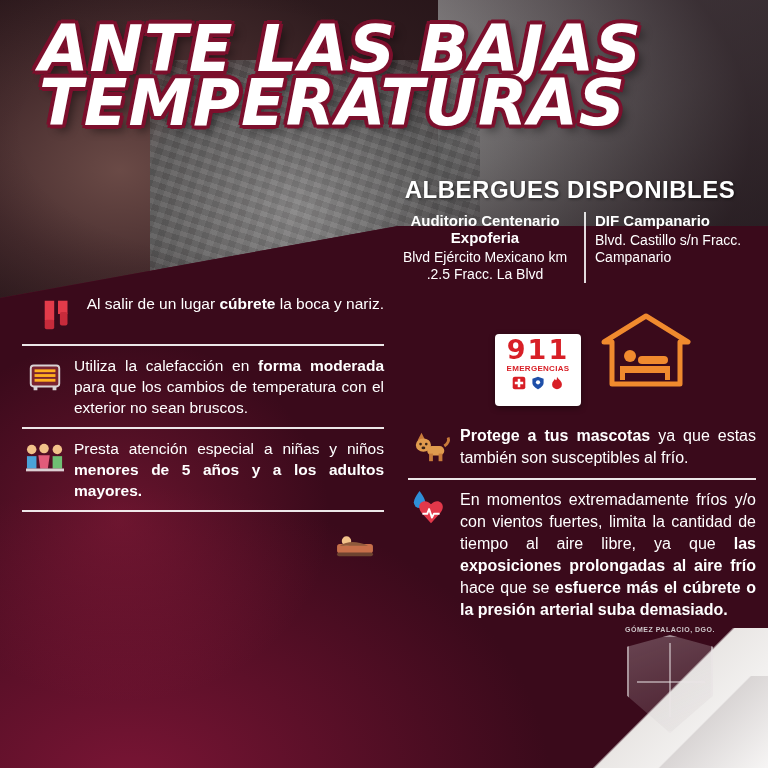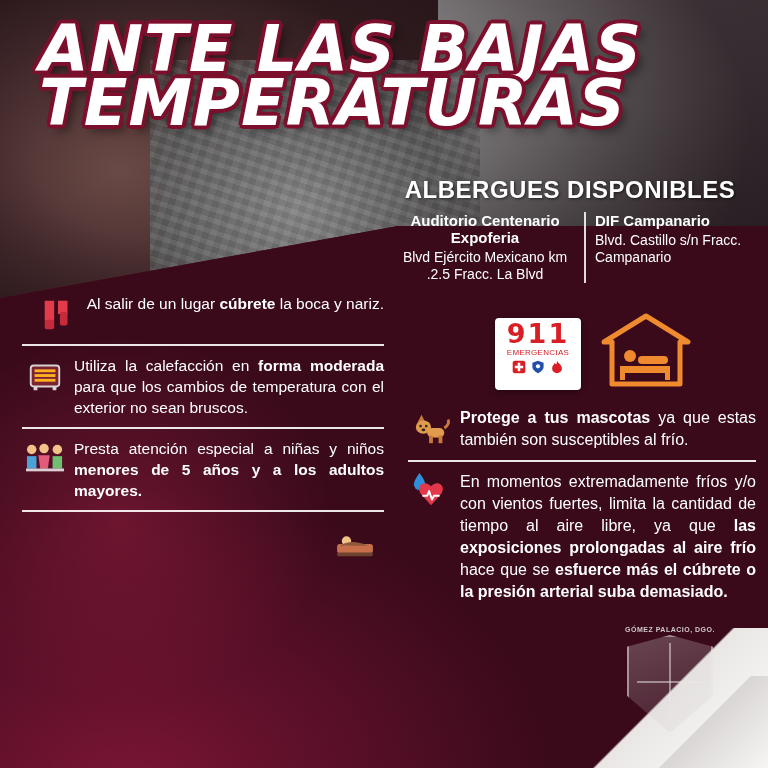--- a/index.html
+++ b/index.html
@@ -94,37 +94,37 @@
   }
   .shelter-cols { display: flex; }
   .shelter-col { padding: 0 9px; }
   .shelter-col.left { width: 200px; text-align: center; border-right: 2px solid rgba(255,255,255,.85); }
   .shelter-col.right { width: 168px; text-align: left; }
   .shelter-name { font-size: 15px; font-weight: bold; line-height: 17px; }
   .shelter-addr { font-size: 14px; line-height: 17px; margin-top: 3px; }
 
   
   .badge911 {
-    position: absolute; left: 495px; top: 318px; width: 86px; height: 72px;
+    position: absolute; left: 495px; top: 334px; width: 86px; height: 72px;
     background: #fff; border-radius: 4px; box-shadow: 0 2px 6px rgba(0,0,0,.4);
     display: flex; flex-direction: column; align-items: center; justify-content: flex-start;
     padding-top: 2px;
   }
   .badge911 .num { font-size: 27px; font-weight: bold; color: #d81f26; letter-spacing: 2px; line-height: 28px;
     font-family: "DejaVu Sans", sans-serif; }
-  .badge911 .word { font-size: 8px; font-weight: normal; color: #d81f26; letter-spacing: .3px; }
+  .badge911 .word { font-size: 8px; font-weight: bold; color: #d81f26; letter-spacing: .3px; }
   .badge911 .row { display: flex; gap: 5px; margin-top: 3px; align-items: center; }
   .mini { width: 14px; height: 14px; }
 
   
   .shelter-icon { position: absolute; left: 600px; top: 312px; width: 92px; height: 80px; }
 
   
   .col-left { position: absolute; left: 22px; top: 284px; width: 362px; }
-  .col-right { position: absolute; left: 408px; top: 398px; width: 348px; }
+  .col-right { position: absolute; left: 408px; top: 416px; width: 348px; }
 
   .tip { display: flex; align-items: flex-start; padding: 9px 0; justify-content: flex-end; }
   .tip + .tip { border-top: 2px solid rgba(255,255,255,.9); }
   .col-right .tip { border-top: none; }
   .col-right .tip + .tip { border-top: 2px solid rgba(255,255,255,.9); }
 
   .tip-icon { width: 46px; min-width: 46px; height: 42px; margin-right: 6px;
     display: flex; align-items: center; justify-content: center; }
   .tip-text { color: #fff; font-size: 15.5px; line-height: 21px; text-align: justify; }
   .tip-text b { font-weight: bold; }

